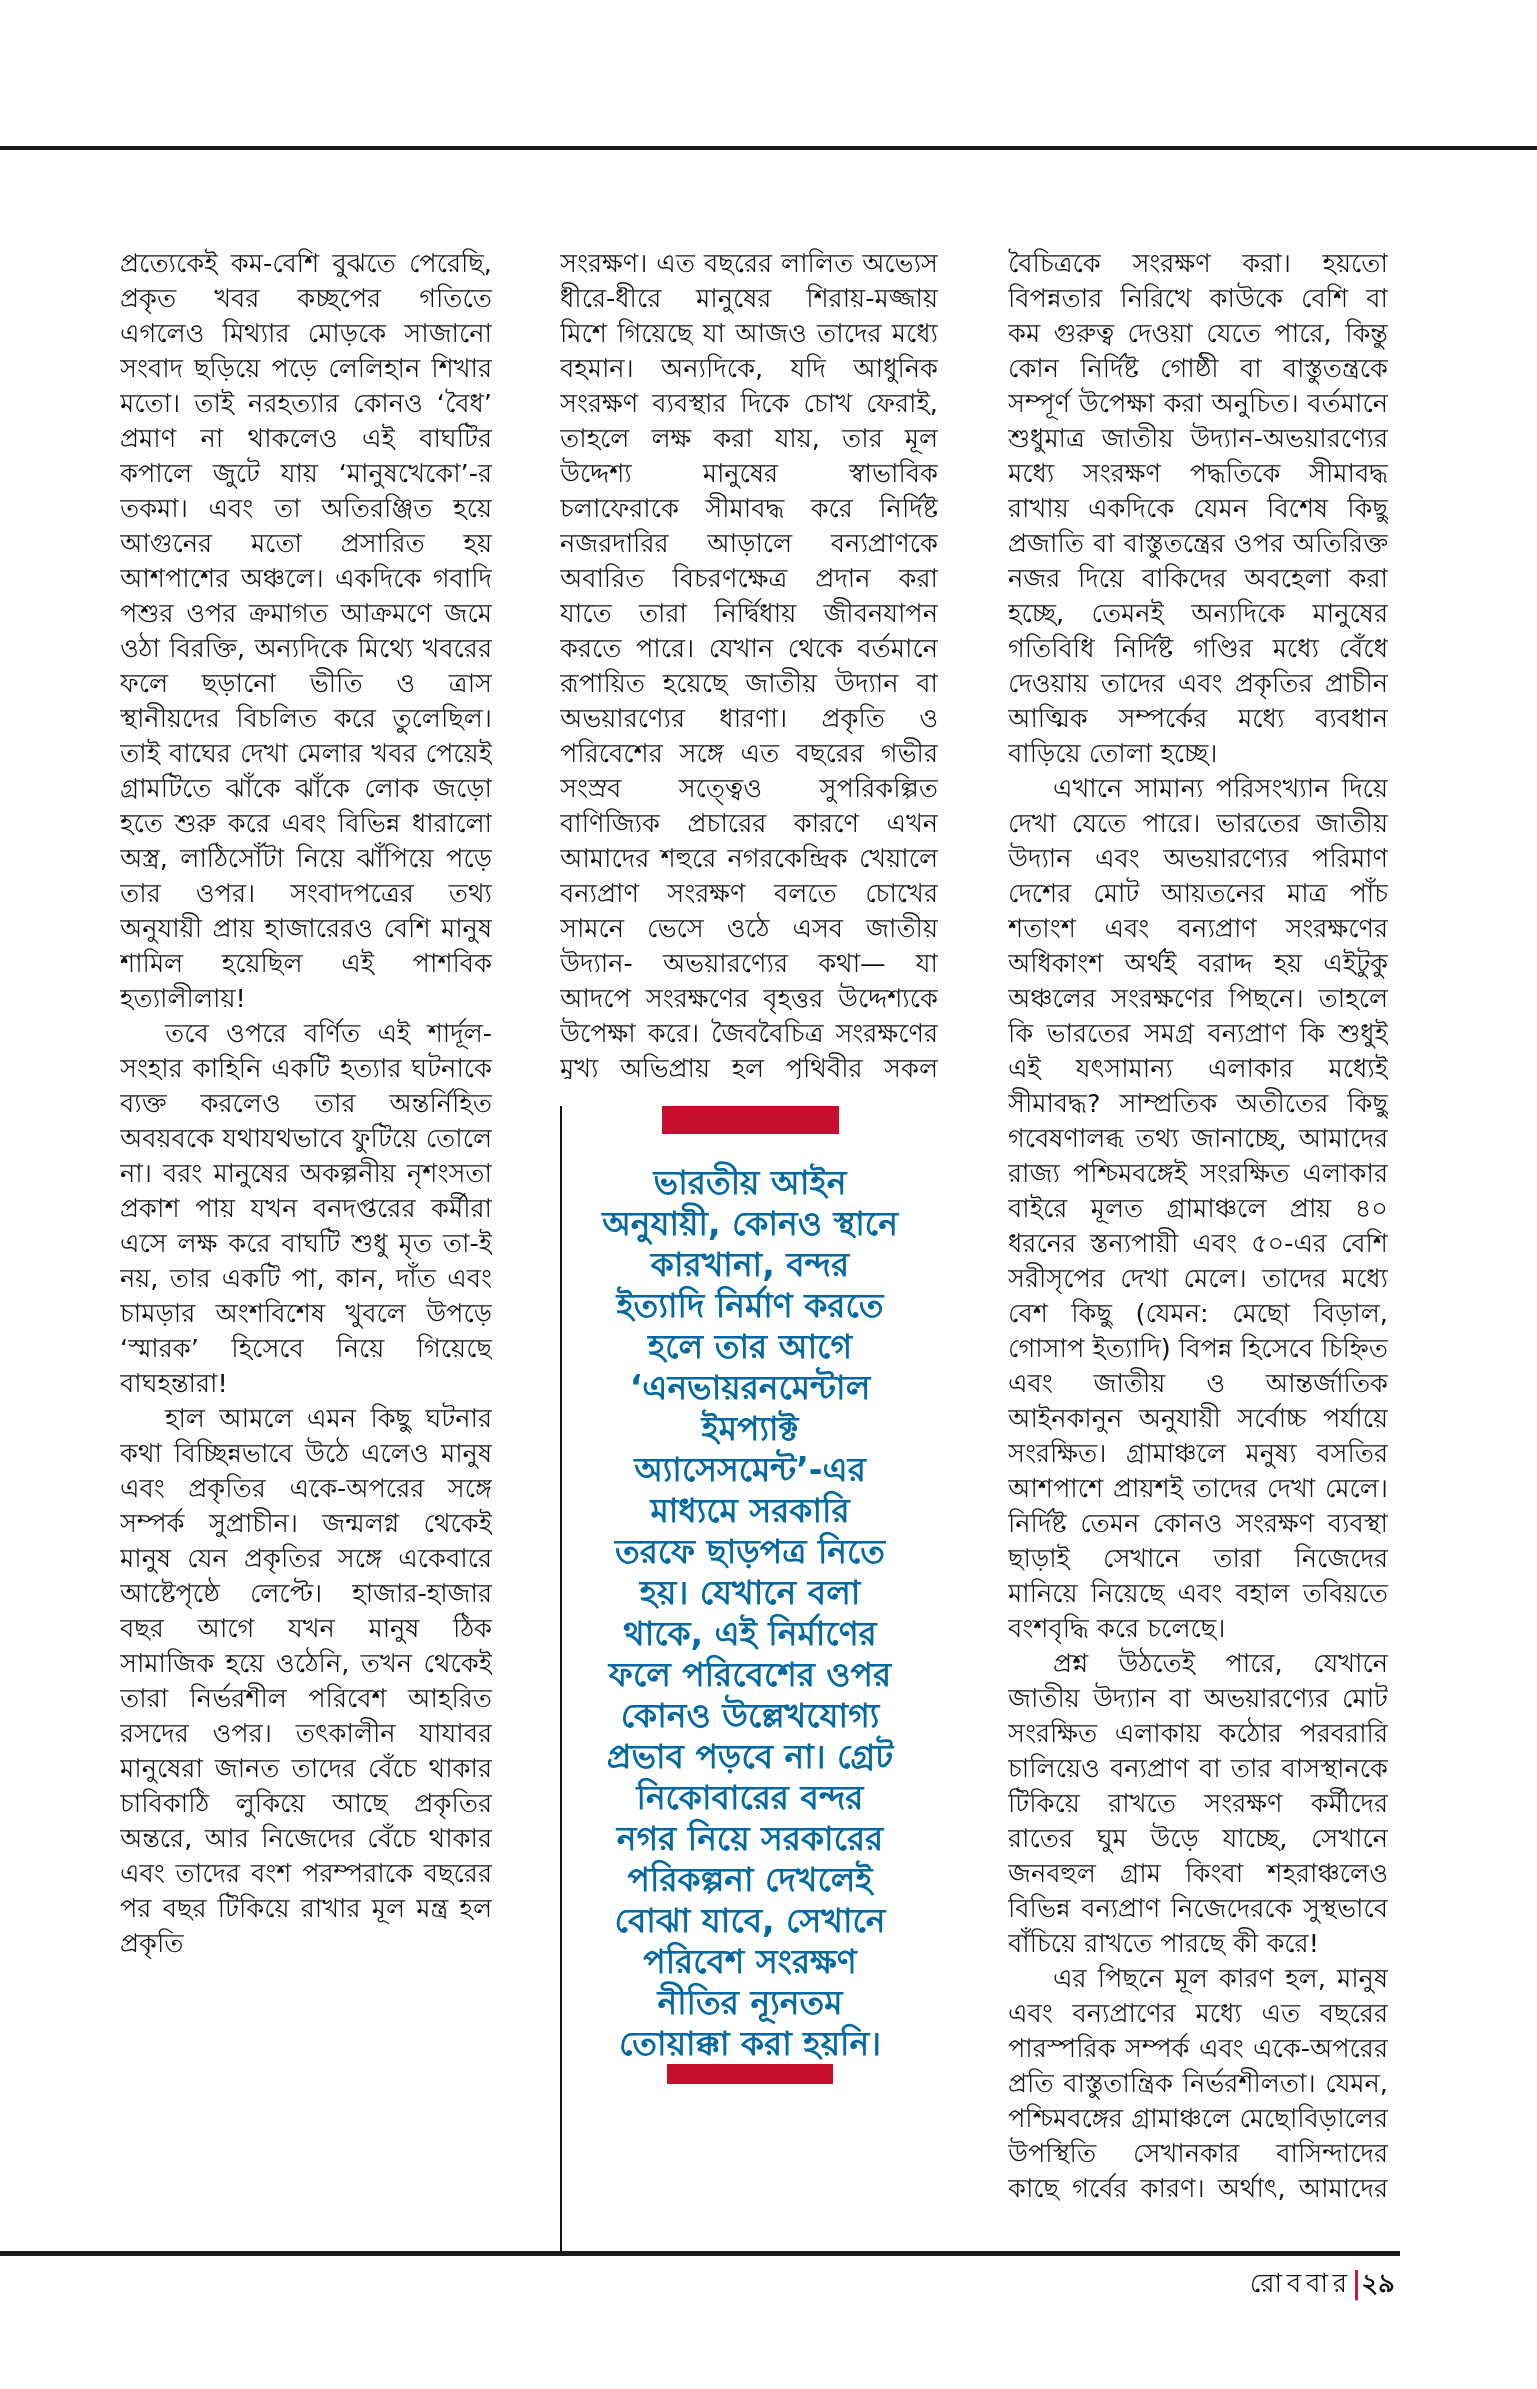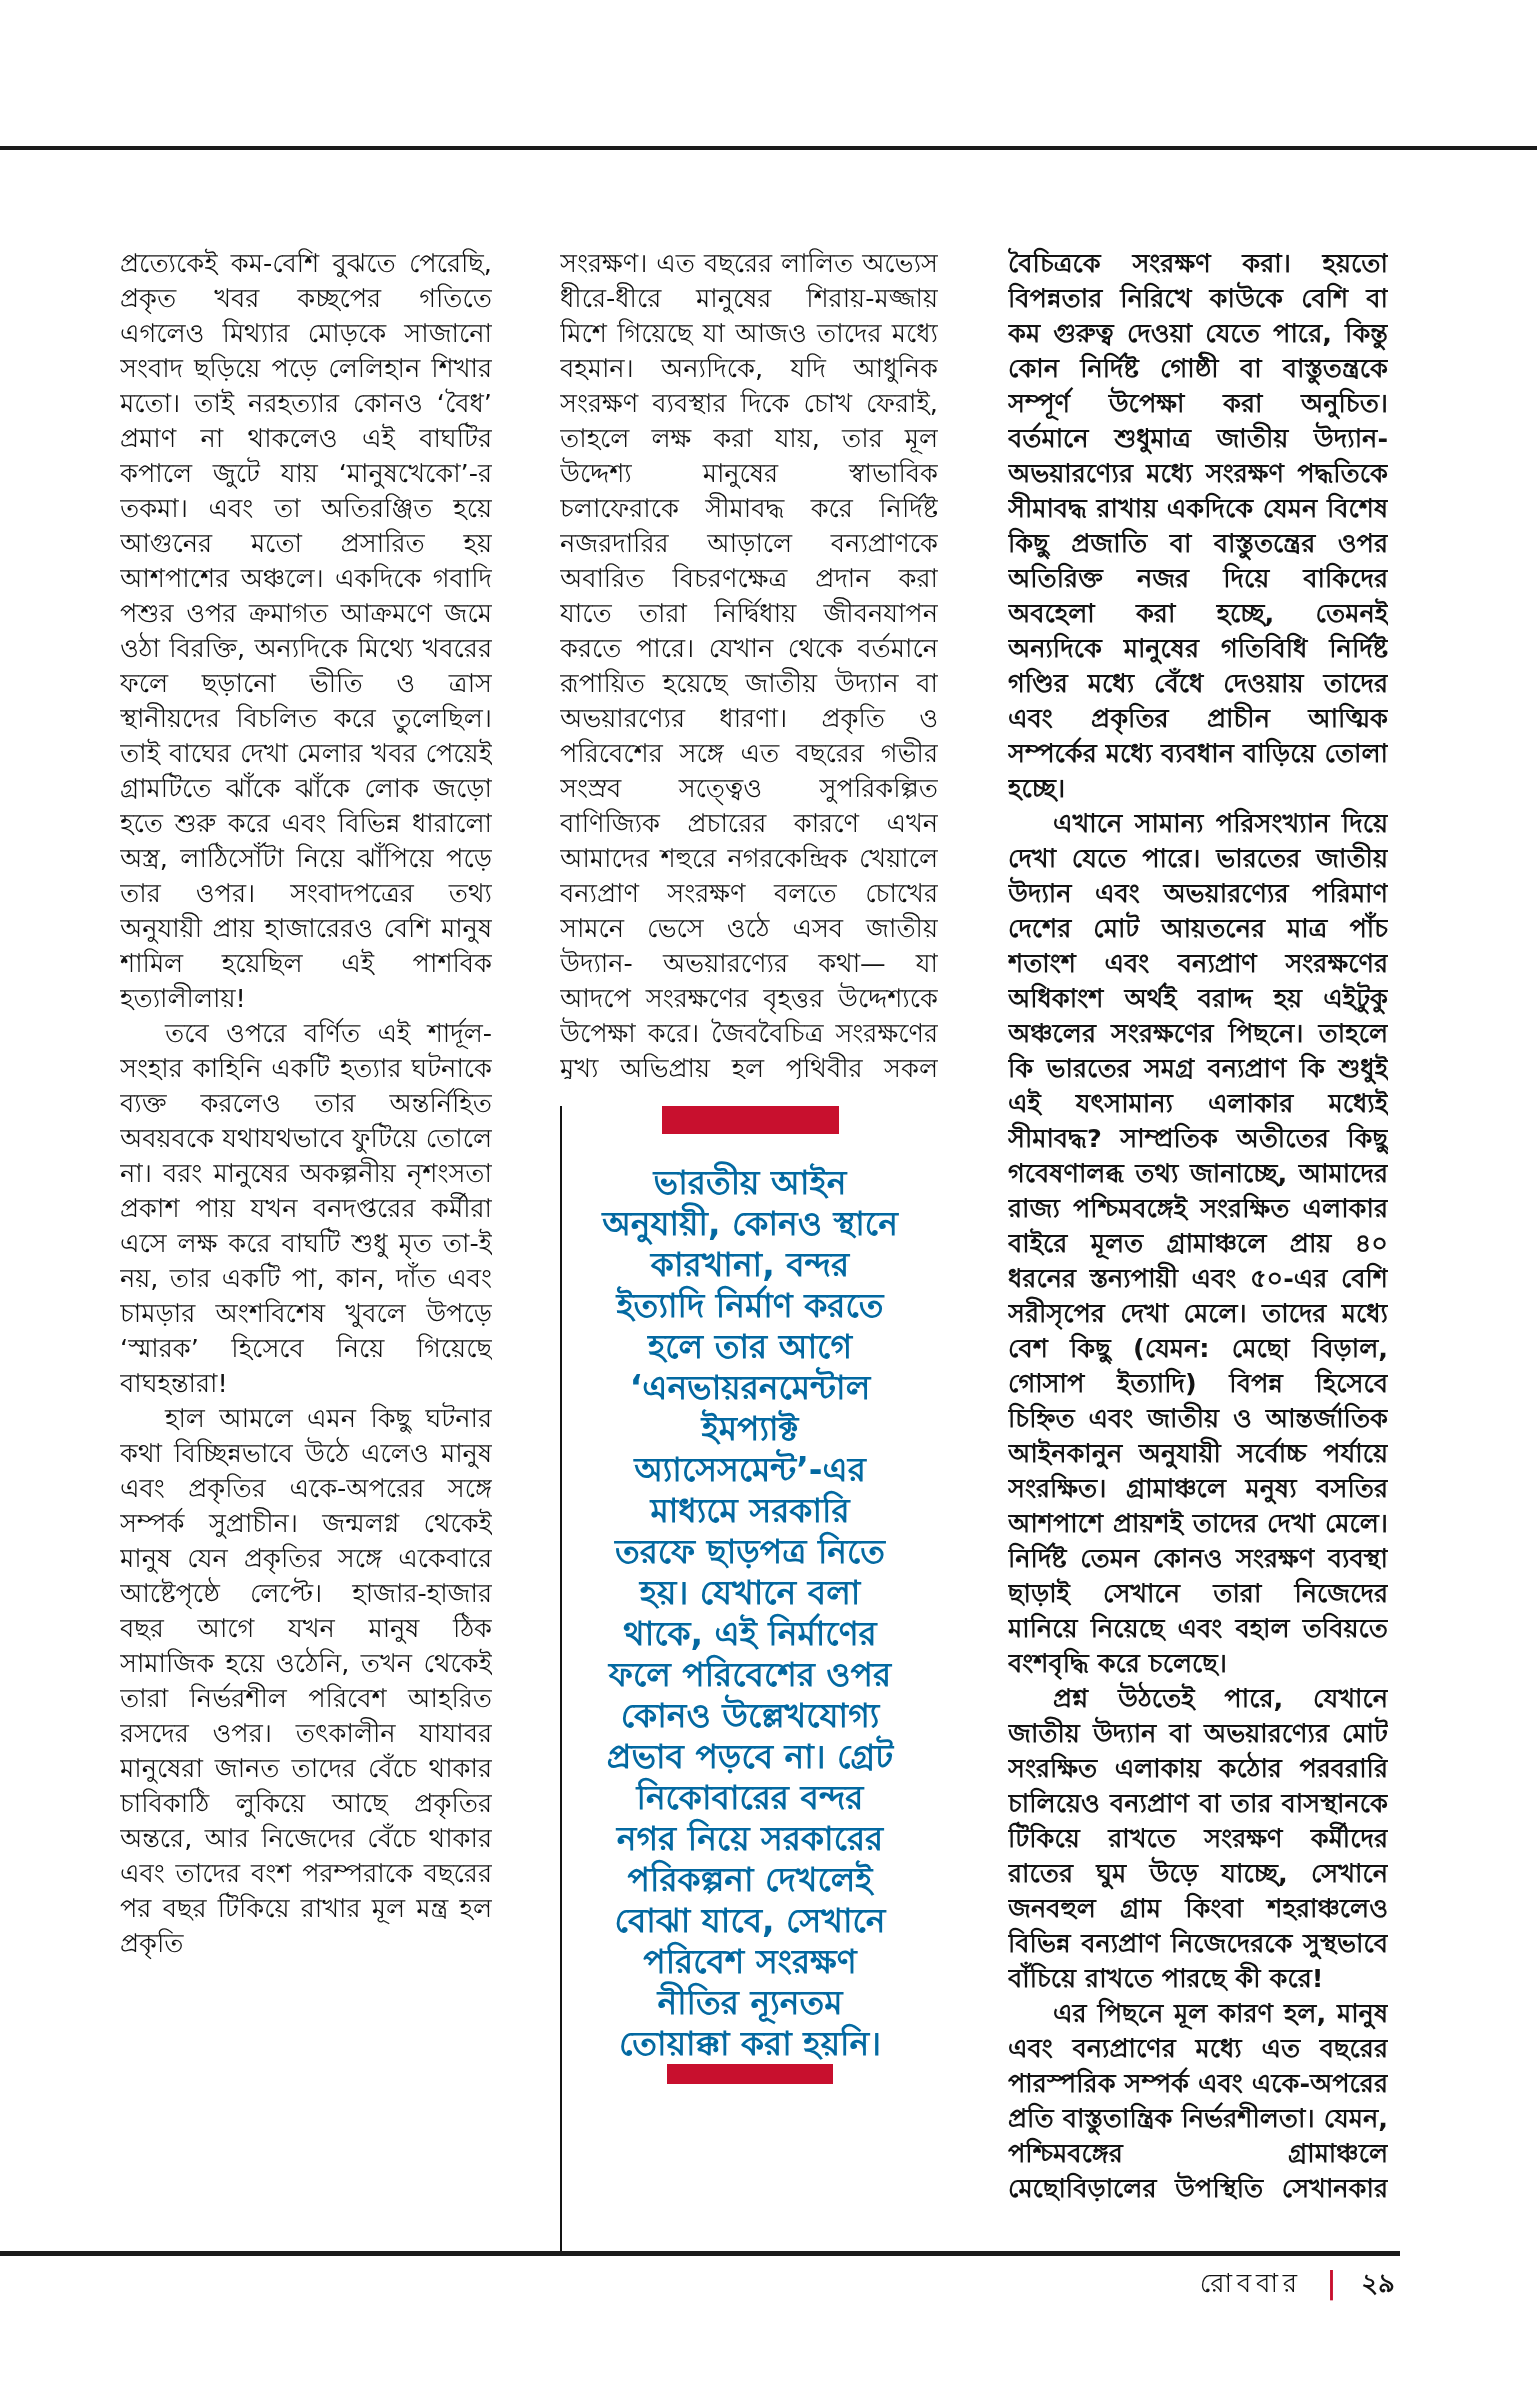--- a/index.html
+++ b/index.html
@@ -19,21 +19,21 @@
     position:absolute;top:246px;
     font-size:25.6px;line-height:35px;
     text-align:justify;
     overflow:hidden;
     overflow-wrap:break-word;
   }
   .col p{margin:0;padding:0;}
   .col p.indent{text-indent:45px;}
   .col-1{left:120px;width:372px;height:1988px;}
   .col-2{left:560px;width:378px;height:833px;}
-  .col-3{left:1008px;width:380px;height:1961px;font-weight:bold;}
+  .col-3{left:1008px;width:380px;height:1961px;}
 
   .pull-quote-rule{
     position:absolute;left:560px;top:1106px;
     width:2.3px;height:1148px;background:#141414;
   }
   .pull-quote{
     position:absolute;left:562px;top:1106px;
     width:376px;height:1148px;
   }
   .red-bar{background:#c8102e;margin:0 auto;}
@@ -47,21 +47,21 @@
     margin-top:28px;
     font-size:33px;line-height:41px;
     font-weight:bold;text-align:center;
     white-space:pre-line;
     color:#0369a1;
   }
 
   .footer{
     position:absolute;top:2265px;right:143px;
     font-size:26px;line-height:36px;
-    display:flex;align-items:center;gap:25px;
+    display:flex;align-items:center;gap:0;
     color:#141414;
   }
   .footer .mag{letter-spacing:4.7px;}
   .footer .sep{color:#c8102e;font-weight:bold;transform:scaleY(1.15);}
   .footer .num{font-weight:bold;}
 </style>
 </head>
 <body>
 
 <div class="page">

